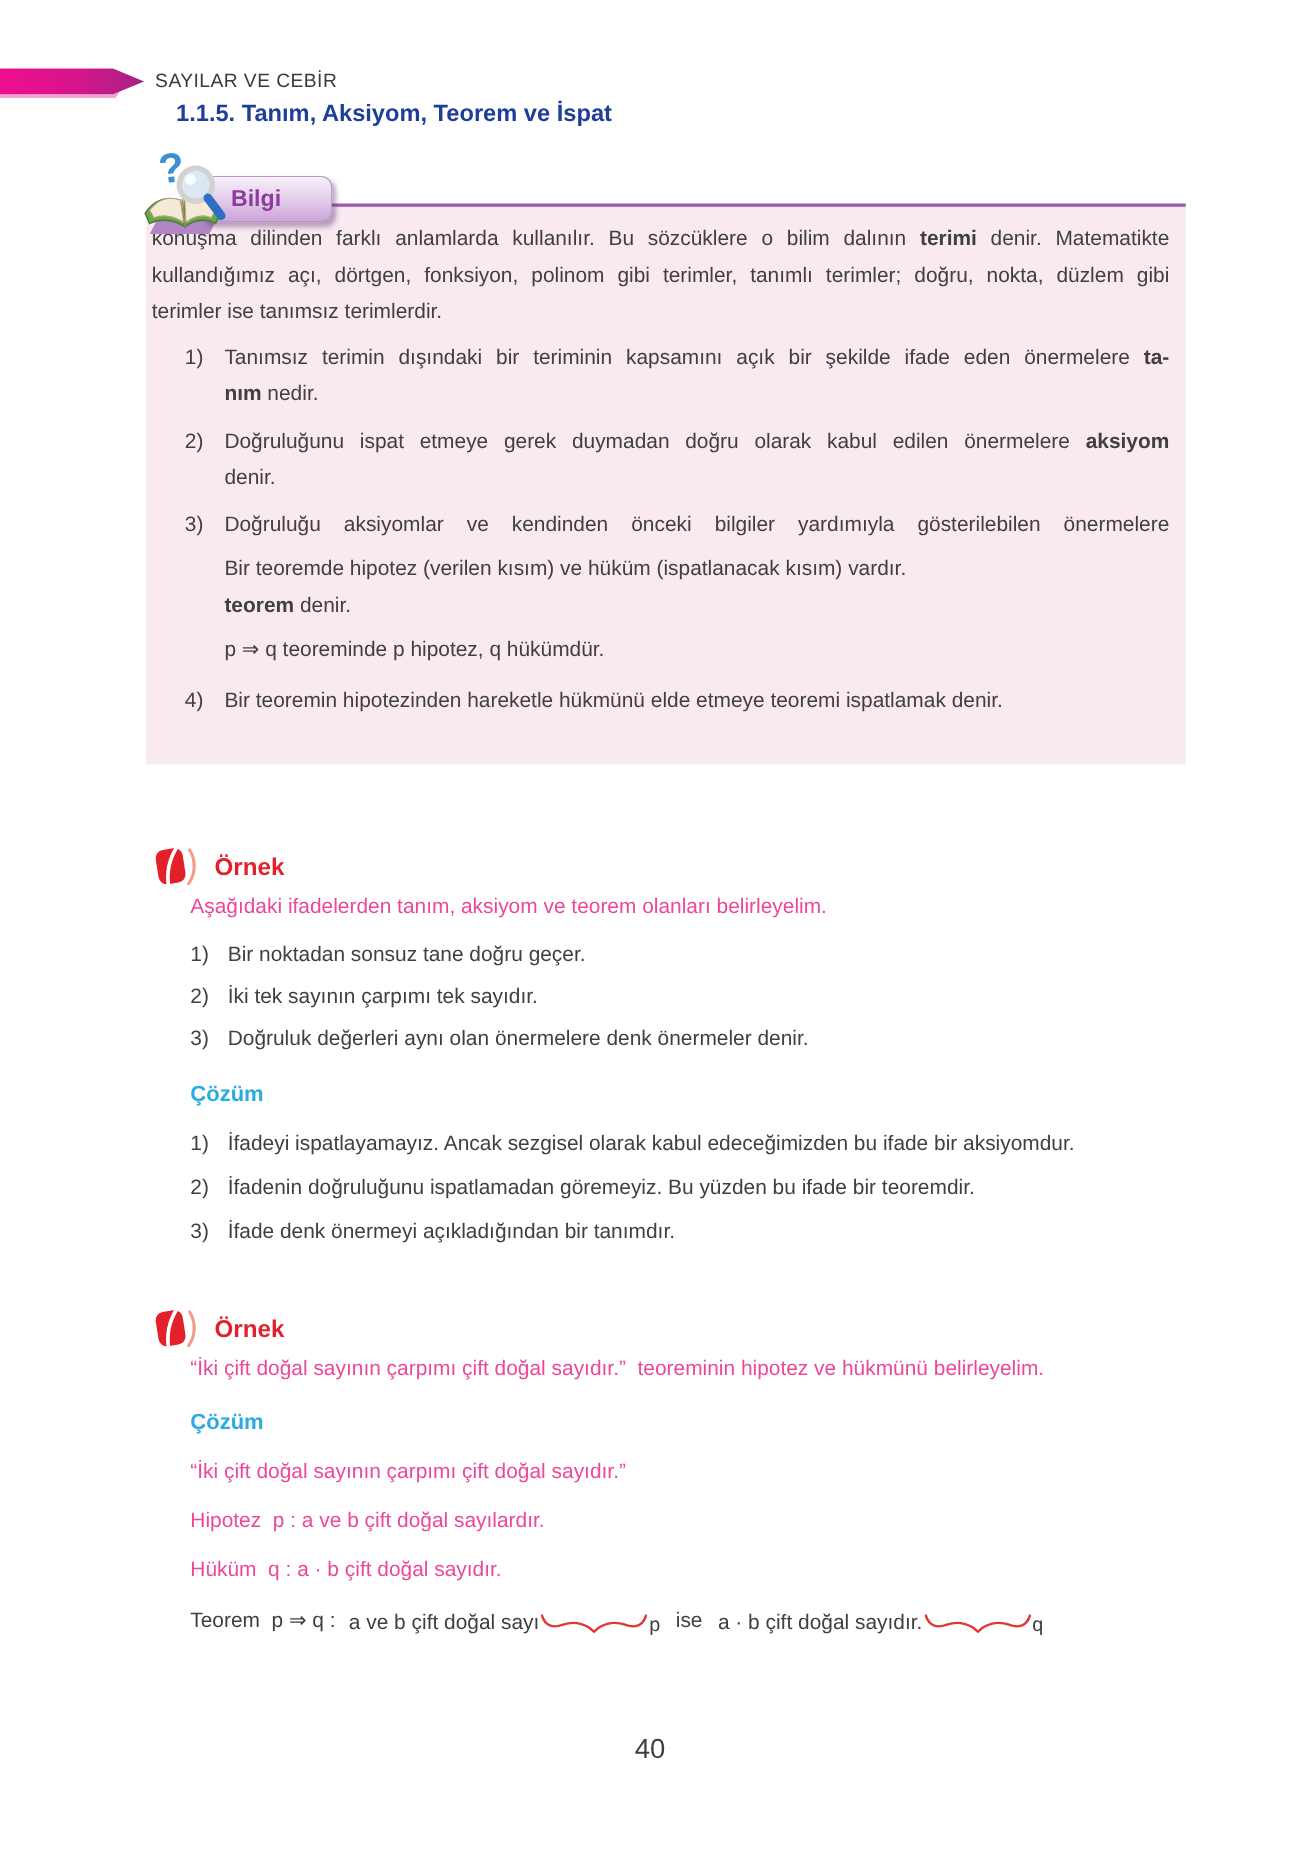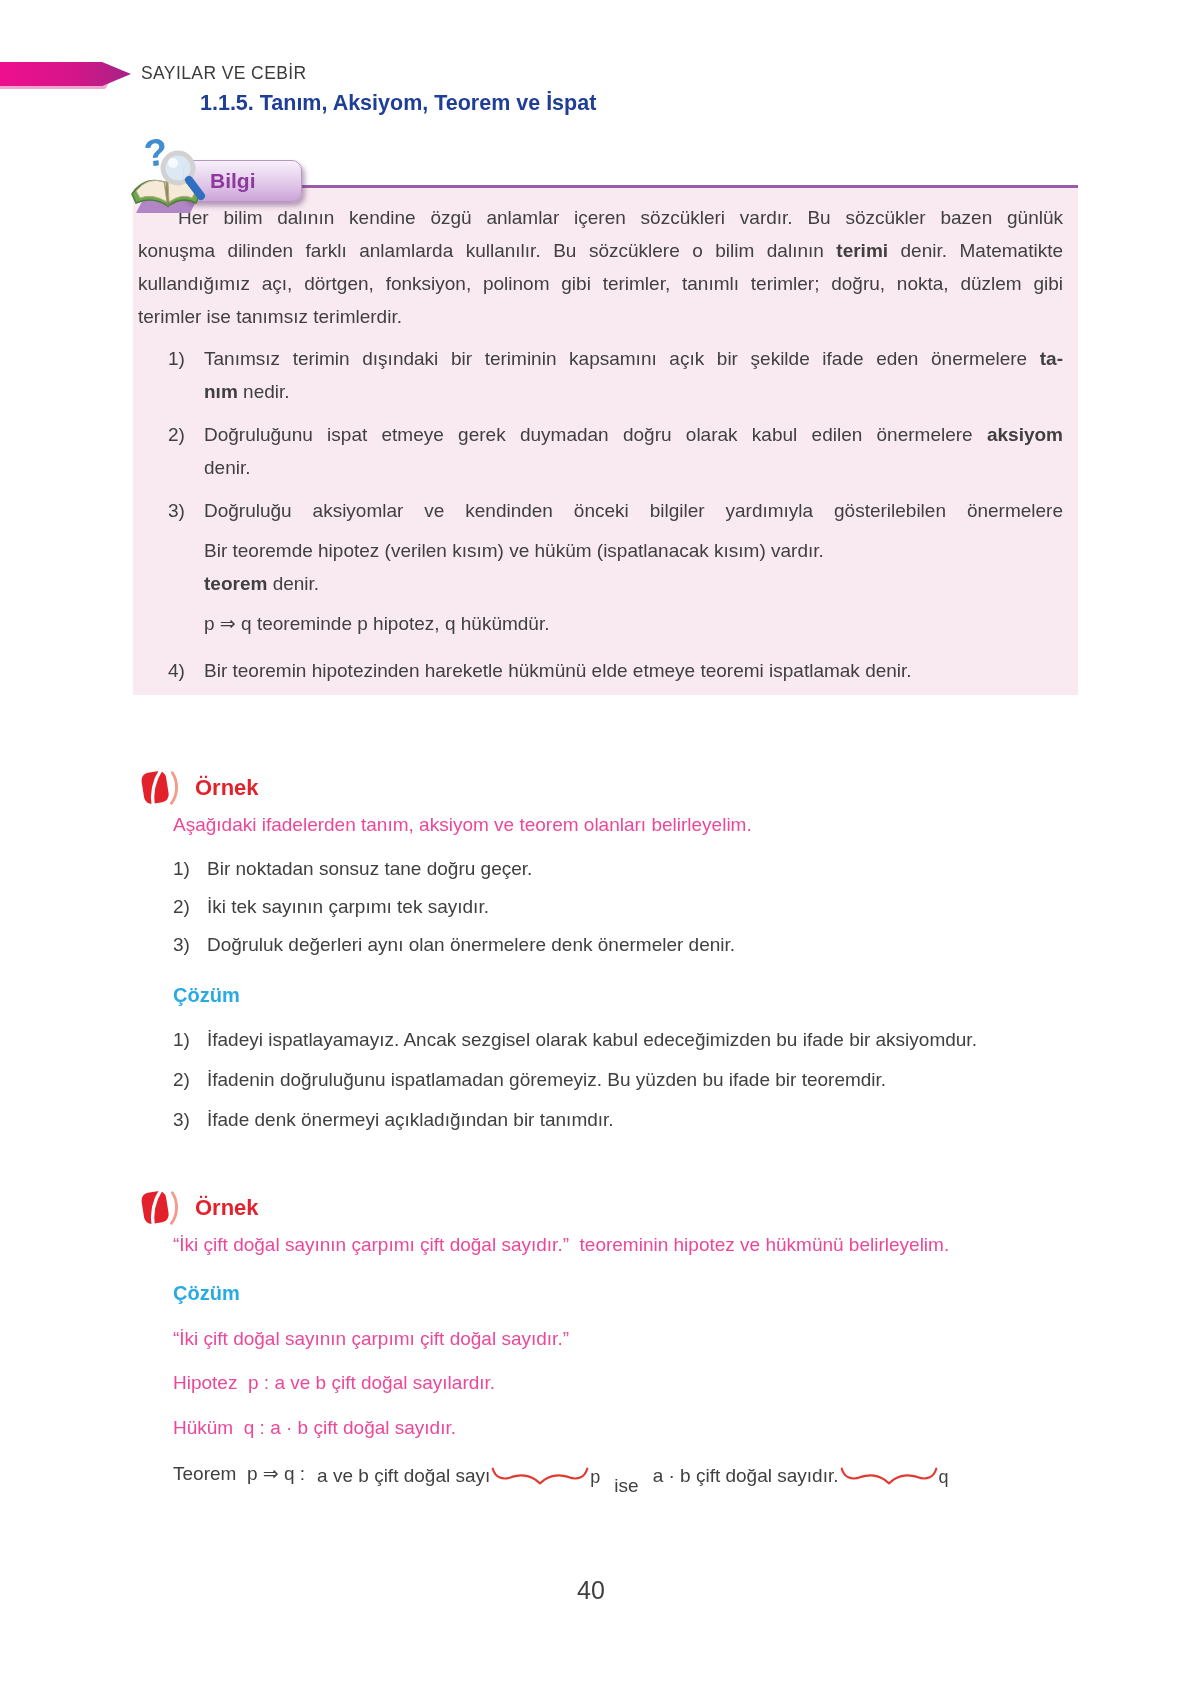--- a/index.html
+++ b/index.html
@@ -8,21 +8,21 @@
     font-family:"Liberation Sans", sans-serif;color:#404040;overflow:hidden;
   }
   
   .banner-wrap{position:absolute;left:0;top:62px;width:135px;height:32px;}
   .banner-light{position:absolute;left:4px;top:16px;width:108px;height:11px;
     background:#f0a6cd;transform:skewX(-32deg);transform-origin:top left;}
   .banner-arrow{position:absolute;left:0;top:0;width:131px;height:24px;
     background:linear-gradient(90deg,#ee0f8e 0%,#d6158a 55%,#a42384 100%);
     clip-path:polygon(0 0,78% 0,100% 50%,78% 100%,0 100%);}
   .kicker{position:absolute;left:141px;top:63px;font-size:17.5px;color:#3b3b3b;letter-spacing:.4px;}
-  .page-title{position:absolute;left:160px;top:91px;font-size:21.5px;font-weight:bold;color:#1f3e98;margin-left:40px;}
+  .page-title{position:absolute;left:160px;top:91px;font-size:21.5px;font-weight:bold;color:#1f3e98;}
 
   
   .bilgi-box{position:absolute;left:133px;top:188px;width:945px;height:507px;
     background:#f9e9f1;box-sizing:border-box;padding:13px 15px 0 5px;}
   .bilgi-topline{position:absolute;left:296px;top:185px;width:782px;height:3px;background:#9a5ca8;}
   .bilgi-trap{position:absolute;left:136px;top:190px;width:66px;height:23px;background:#b286c4;
     clip-path:polygon(18% 0,100% 0,82% 100%,0 100%);}
   .bilgi-tab{position:absolute;left:183px;top:160px;width:117px;height:40px;border-radius:10px;
     background:linear-gradient(180deg,#f8f1fa 0%,#e2c9ea 55%,#cba5d8 100%);
     border:1px solid #b795c6;box-shadow:3px 4px 5px rgba(100,60,110,.45);
@@ -47,41 +47,40 @@
   .ex-label{font-size:22px;font-weight:bold;color:#e3212b;}
   .line{position:absolute;font-size:19px;line-height:24px;white-space:nowrap;color:#ec4899;}
   .lrow{position:absolute;display:flex;font-size:19px;line-height:24px;color:#404040;width:905px;}
   .l-num{flex:0 0 34px;}
   .cozum{position:absolute;font-size:20px;font-weight:bold;color:#29abe2;}
 
   
   .theorem-row{position:absolute;left:173px;top:1462px;display:flex;align-items:flex-start;
     font-size:19px;line-height:24px;color:#404040;}
   .t-prefix{margin-right:12px;white-space:nowrap;}
-  .t-ise{margin:12px 14px;white-space:nowrap;}
+  .t-ise{margin:0 14px;white-space:nowrap;}
   .t-group{display:flex;flex-direction:row;align-items:center;}
   .t-text{white-space:nowrap;}
   .brace{width:100%;height:20px;margin-top:1px;display:block;}
   .t-label{margin-top:3px;font-size:18px;color:#404040;}
 
   .page-num{position:absolute;left:0;top:1576px;width:100%;text-align:center;
     font-size:25px;color:#3f3f3f;}
 </style>
 </head>
 <body>
 
 <div class="banner-wrap">
   <div class="banner-light"></div>
   <div class="banner-arrow"></div>
 </div>
 <div class="kicker">SAYILAR VE CEBİR</div>
 <div class="page-title">1.1.5. Tanım, Aksiyom, Teorem ve İspat</div>
 
 <div class="bilgi-box">
-  <div class="pline jl first"><span>Her bilim dalının kendine özgü anlamlar içeren sözcükleri vardır. Bu sözcükler bazen günlük</span></div>
   <div class="pline jl"><span>konuşma dilinden farklı anlamlarda kullanılır. Bu sözcüklere o bilim dalının </span><span class="bb">terimi</span><span> denir. Matematikte</span></div>
   <div class="pline jl"><span>kullandığımız açı, dörtgen, fonksiyon, polinom gibi terimler, tanımlı terimler; doğru, nokta, düzlem gibi</span></div>
   <div class="pline"><span>terimler ise tanımsız terimlerdir.</span></div>
 
   <div class="b-row">
     <span class="b-num">1)</span>
     <div class="b-text">
       <div class="bl jl"><span>Tanımsız terimin dışındaki bir teriminin kapsamını açık bir şekilde ifade eden önermelere </span><span class="bb">ta-</span></div>
       <div class="bl"><span class="bb">nım</span><span> nedir.</span></div>
     </div>

